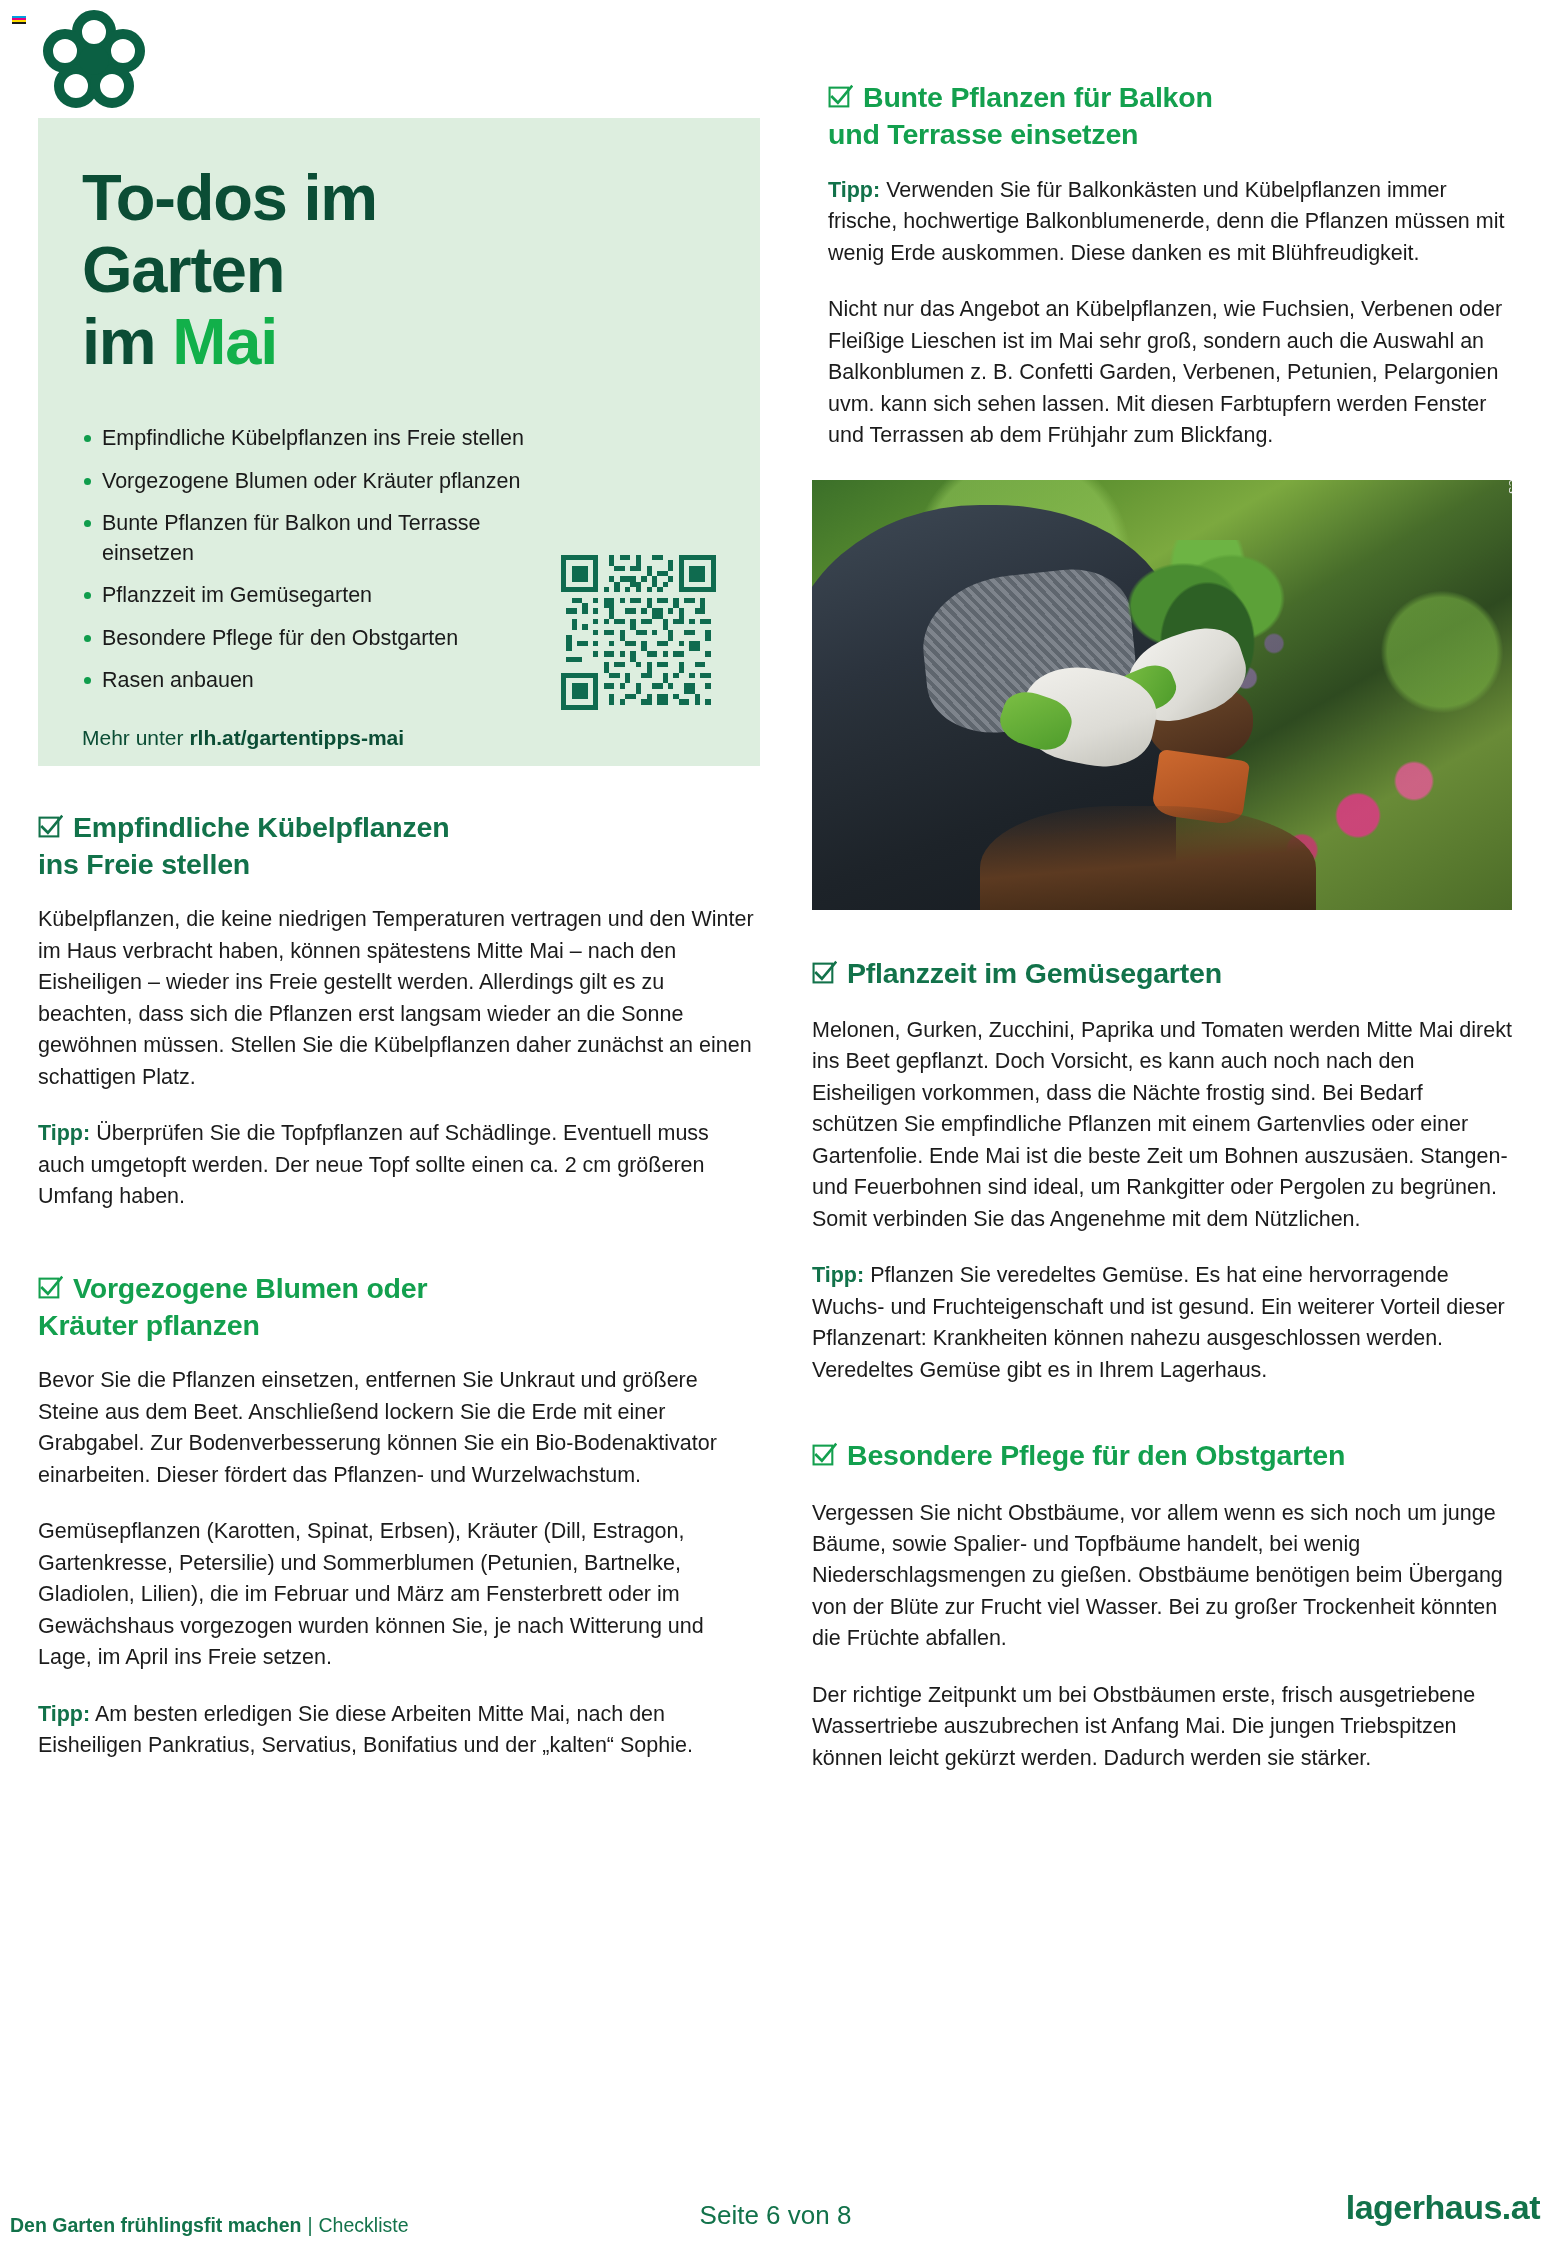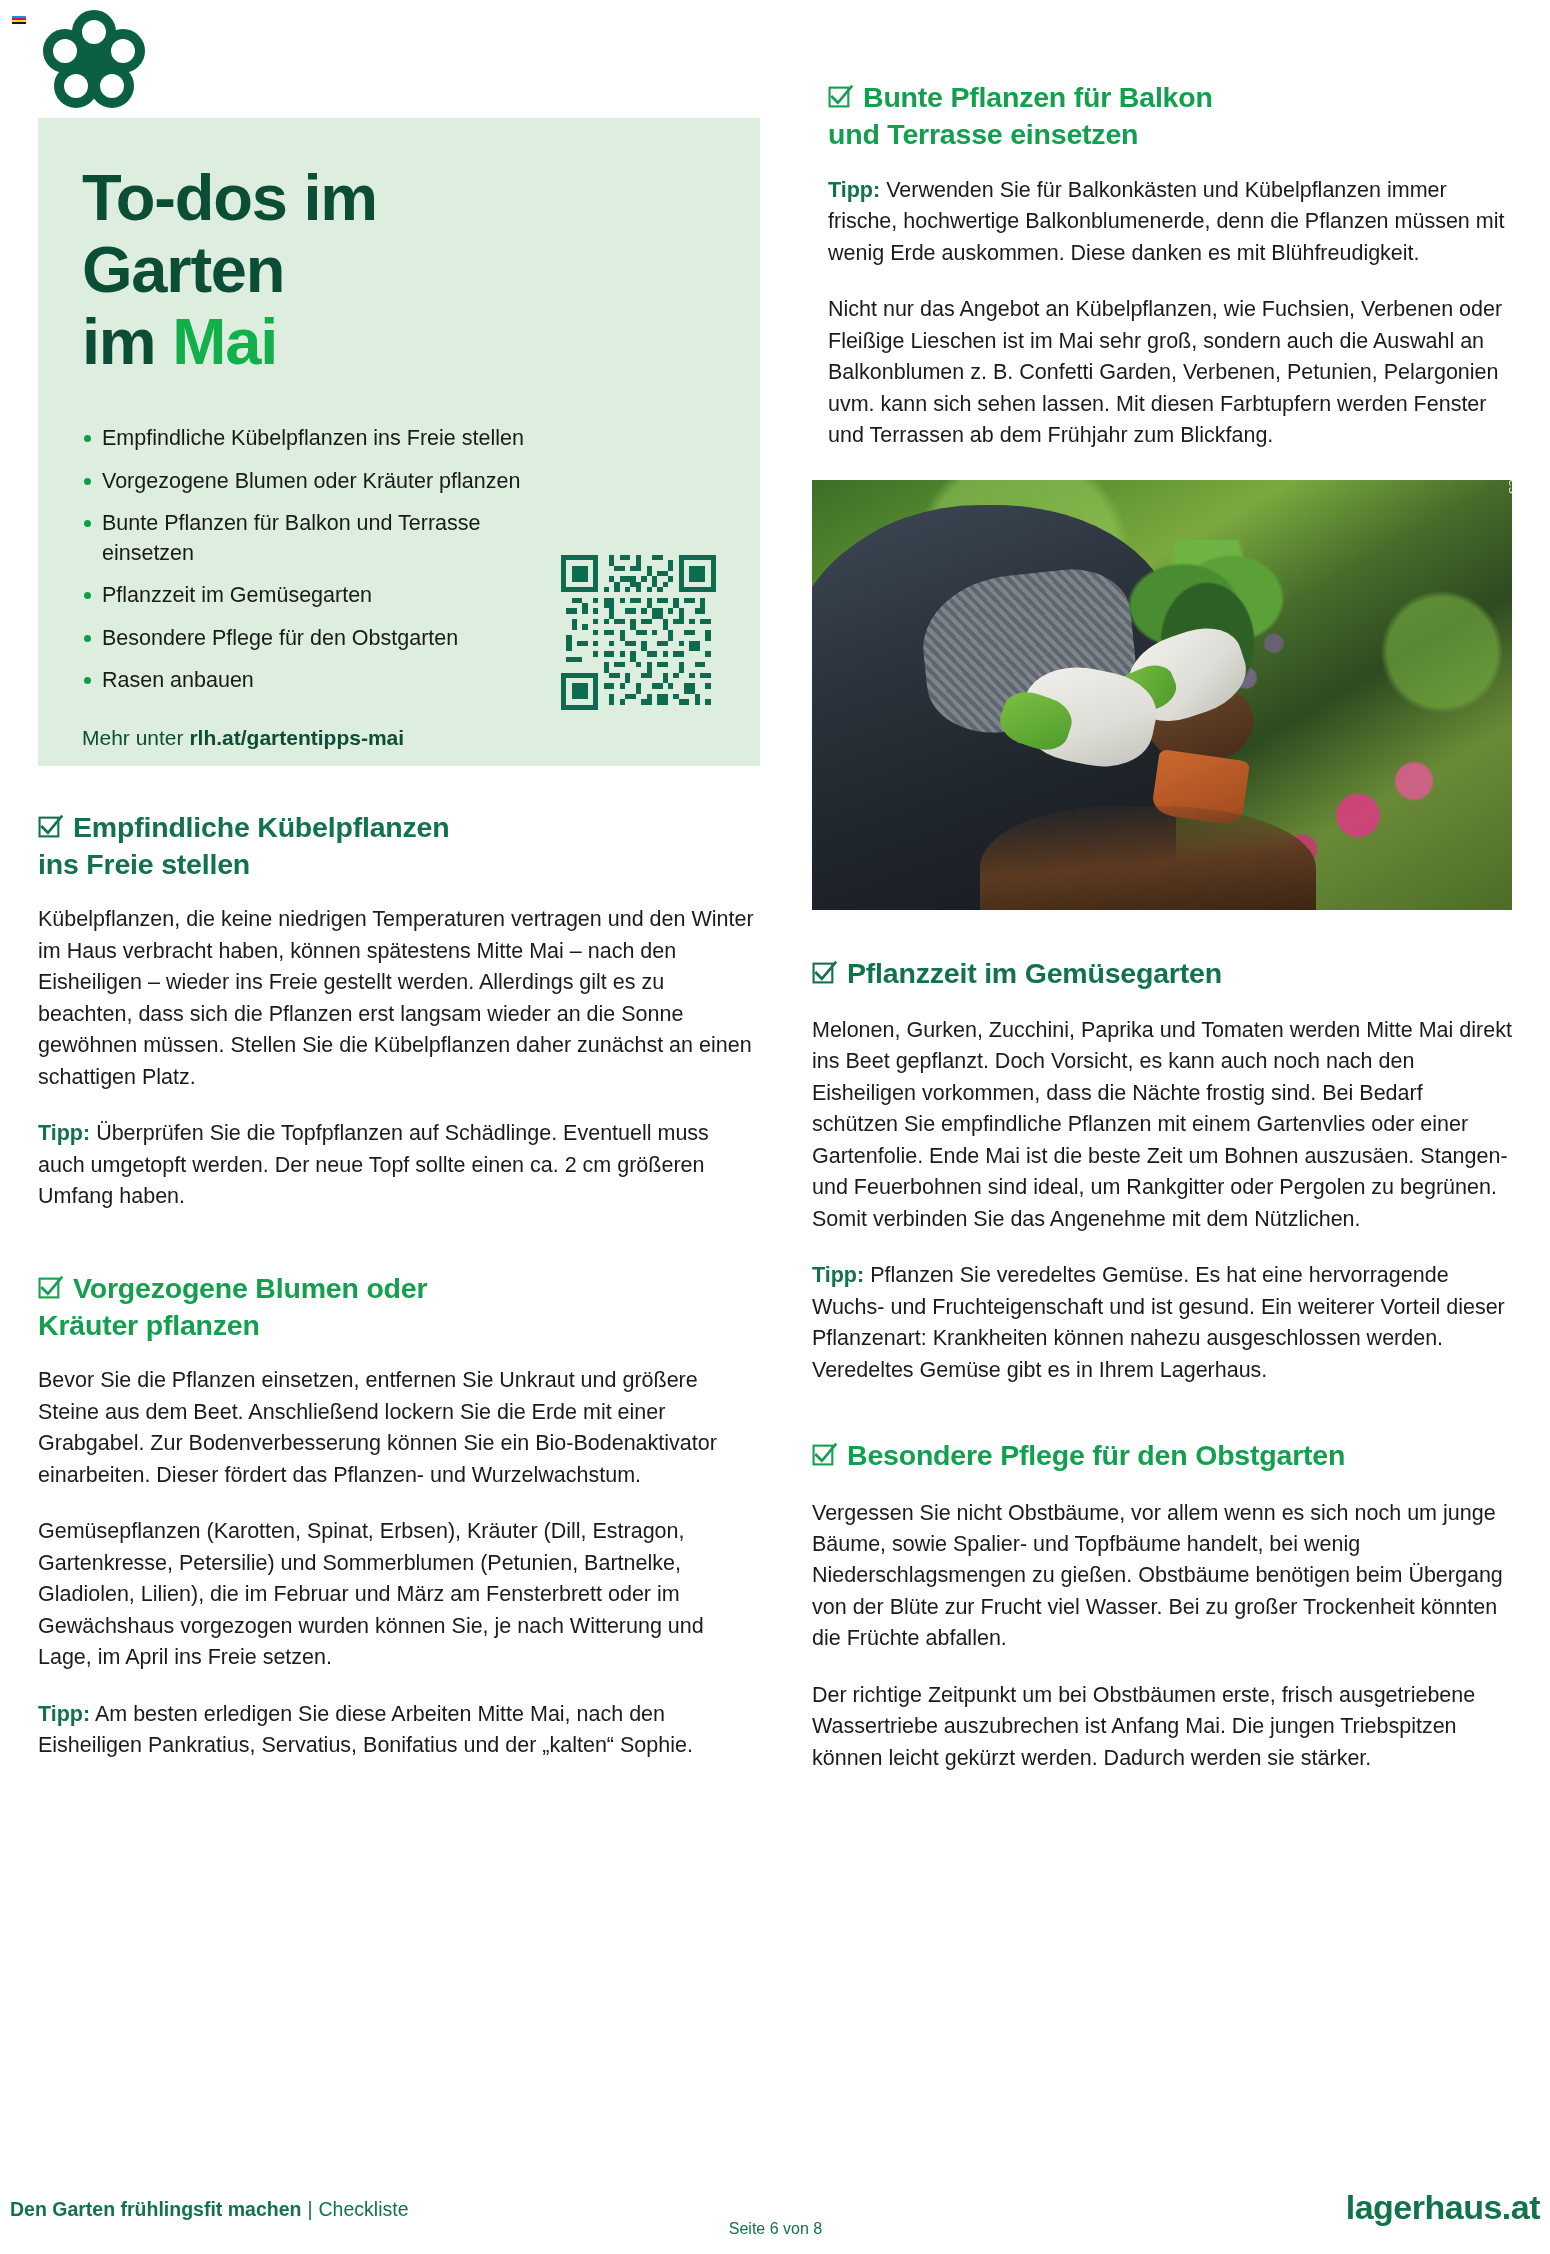--- a/index.html
+++ b/index.html
@@ -271,36 +271,35 @@
   .footer {
     position: absolute;
     left: 0;
     bottom: 22px;
     width: 1550px;
     height: 34px;
   }
   .footer-left {
     position: absolute;
     left: 10px;
-    top: 0;
+    top: 16px;
     font-size: 19.5px;
     color: #12724a;
     white-space: nowrap;
   }
   .footer-left b { font-weight: 700; }
   .footer-left .sep { color: #12724a; font-weight: 400; padding: 0 6px; }
   .footer-left .light { font-weight: 400; }
   .footer-center {
     position: absolute;
     left: 1px; right: 0;
     top: 2px;
     text-align: center;
-    font-size: 16px;
+    font-size: 26px;
     color: #12724a;
-    margin-top: 20px;
   }
   .footer-right {
     position: absolute;
     right: 10px;
     top: -10px;
     font-size: 34px;
     font-weight: 700;
     color: #12724a;
     letter-spacing: -0.5px;
   }

